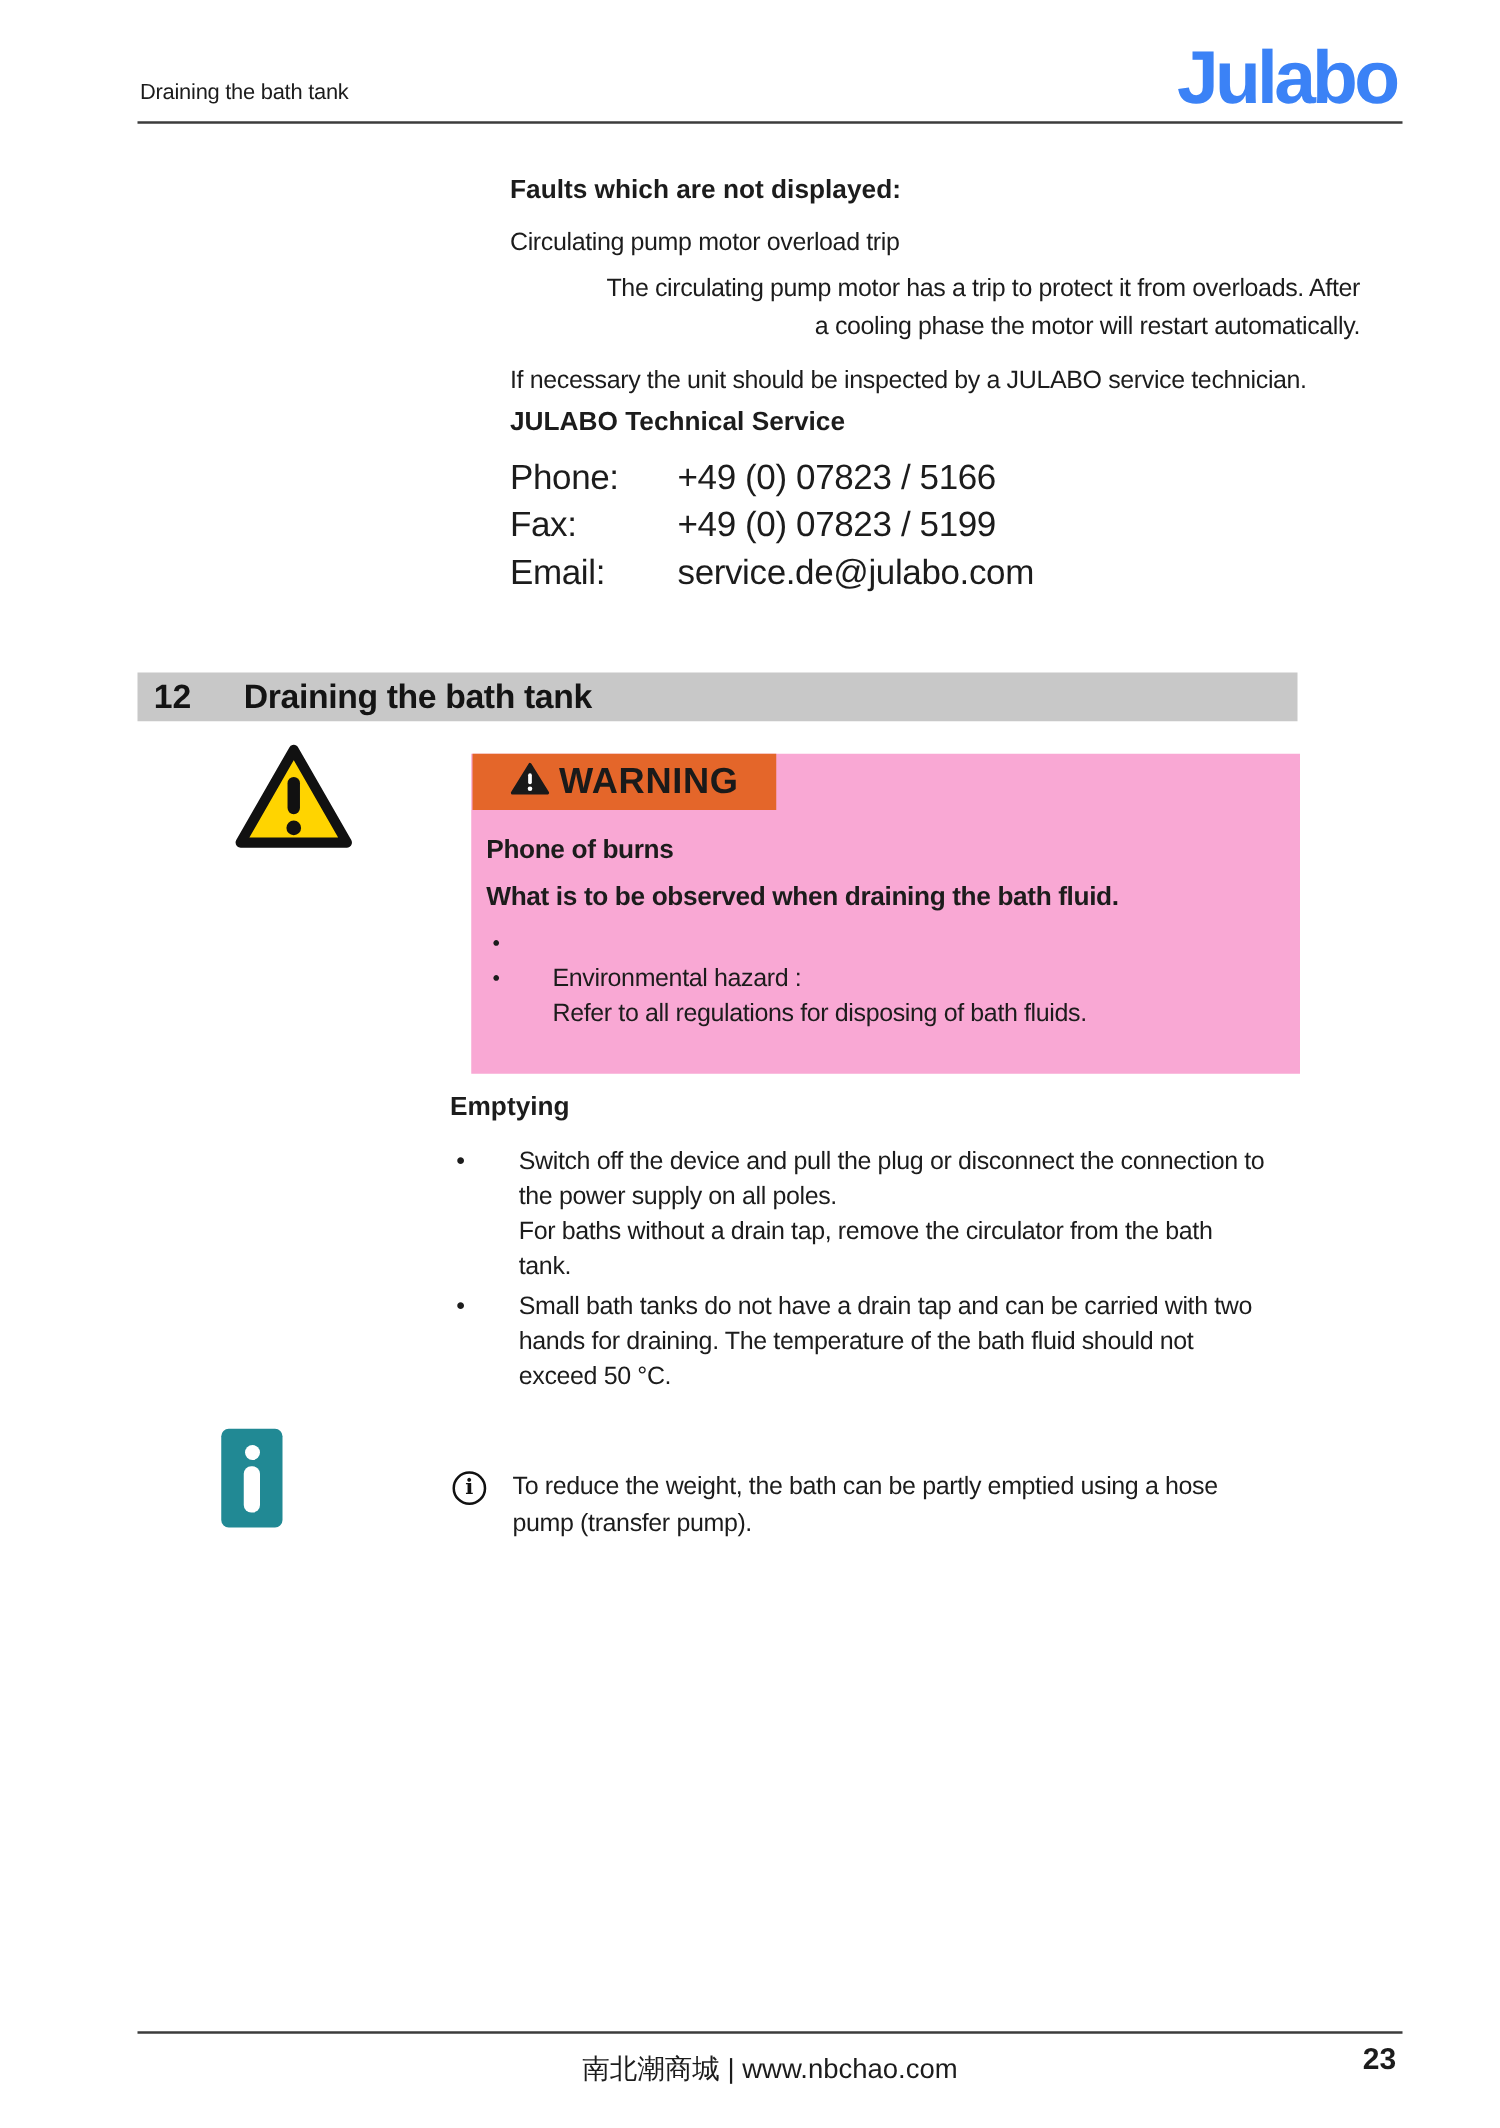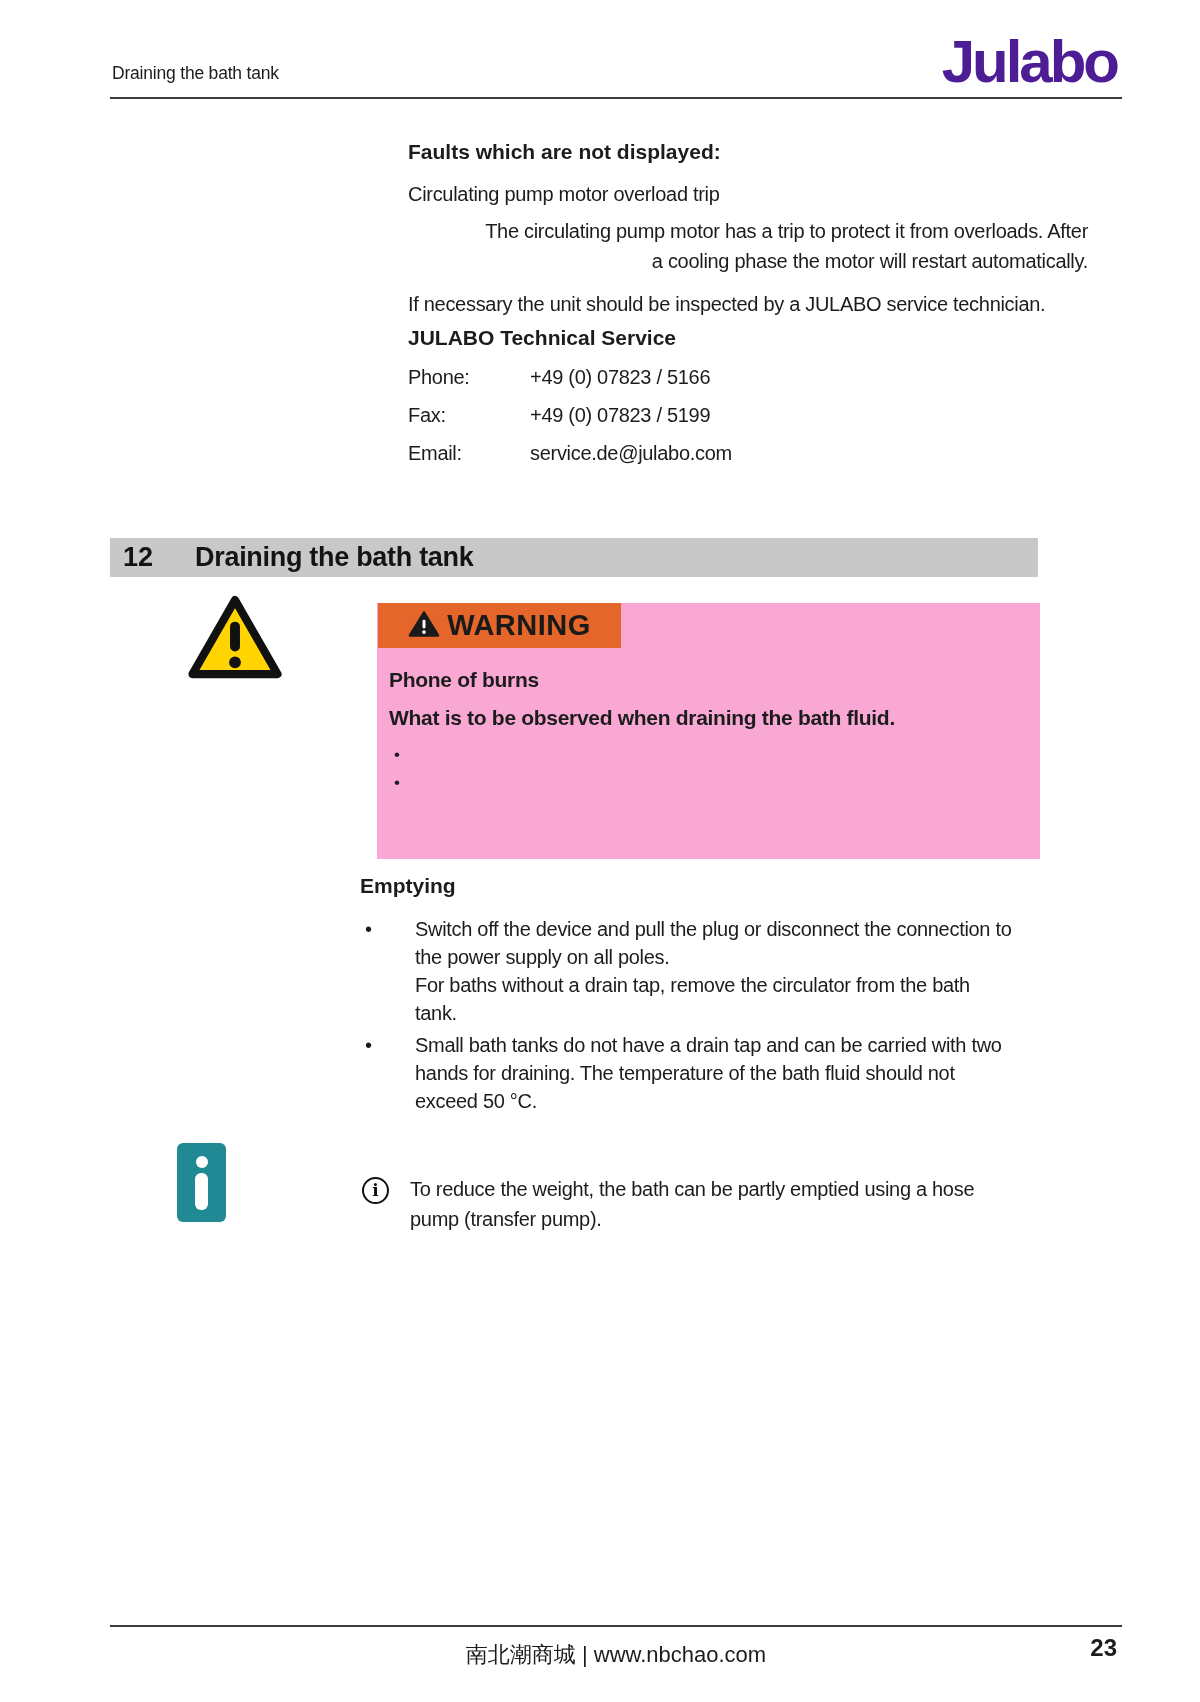--- a/index.html
+++ b/index.html
@@ -6,36 +6,36 @@
   #page {
     position:relative; width:1200px; height:1702px; background:#ffffff;
     font-family:"Liberation Sans", sans-serif; color:#1c1c1c; overflow:hidden;
   }
   .abs { position:absolute; }
 
   
   #hdr-title { left:112px; top:63px; font-size:17.5px; letter-spacing:-0.2px; }
   #logo {
     left:885px; top:32px; width:232px; text-align:right;
-    font-size:60px; font-weight:800; line-height:1; color:#4c1d95;
+    font-size:60px; font-weight:800; line-height:1; color:#3b82f6;
     letter-spacing:-3px;
   }
   #hdr-line { left:110px; top:97px; width:1012px; height:2px; background:#3c3c3c; }
 
   
   .t { font-size:20px; line-height:30px; letter-spacing:-0.3px; }
   .pre { white-space:pre-line; }
 
   #faults-heading  { left:408px; top:140px; font-size:21px; font-weight:700; }
   #faults-sub      { left:408px; top:179px; }
   #faults-para1    { left:408px; top:216px; width:680px;text-align:right; }
   #faults-para2    { left:408px; top:289px; width:680px; }
   #service-heading { left:408px; top:326px; font-size:21px; font-weight:700; }
   #service-rows    { left:408px; top:366px; }
-  .svc-row { display:flex; height:38px; font-size:20px; letter-spacing:-0.3px; }
+  .svc-row { display:flex; height:38px; font-size:28px; letter-spacing:-0.3px;gap:12px; }
   .svc-label { width:122px; }
 
   
   #section-bar {
     left:110px; top:538px; width:928px; height:39px; background:#c8c8c8;
     display:flex; align-items:center; color:#141414;gap:12px;
   }
   #section-number { margin-left:13px; font-size:27px; font-weight:700; }
   #section-title  { margin-left:30px; font-size:27px; font-weight:700; letter-spacing:-0.3px; }
 
@@ -139,20 +139,24 @@
       <span id="warning-banner-label">WARNING</span>
     </div>
     <div id="warning-content">
       <div class="w-sub">Phone of burns</div>
       <div class="w-head">What is to be observed when draining the bath fluid.</div>
       <div class="w-bullet">
         <span class="w-marker">•</span>
       </div>
       <div class="w-bullet">
         <span class="w-marker">•</span>
+        <span class="w-lines">
+          <span>Environmental hazard :</span>
+          <span>Refer to all regulations for disposing of bath fluids.</span>
+        </span>
       </div>
     </div>
   </div>
 
   <div class="abs" id="emptying-heading">Emptying</div>
   <div class="abs" id="emptying-list">
     <div class="e-bullet">
       <span class="e-marker">•</span>
       <span class="e-lines">
         <span>Switch off the device and pull the plug or disconnect the connection to

